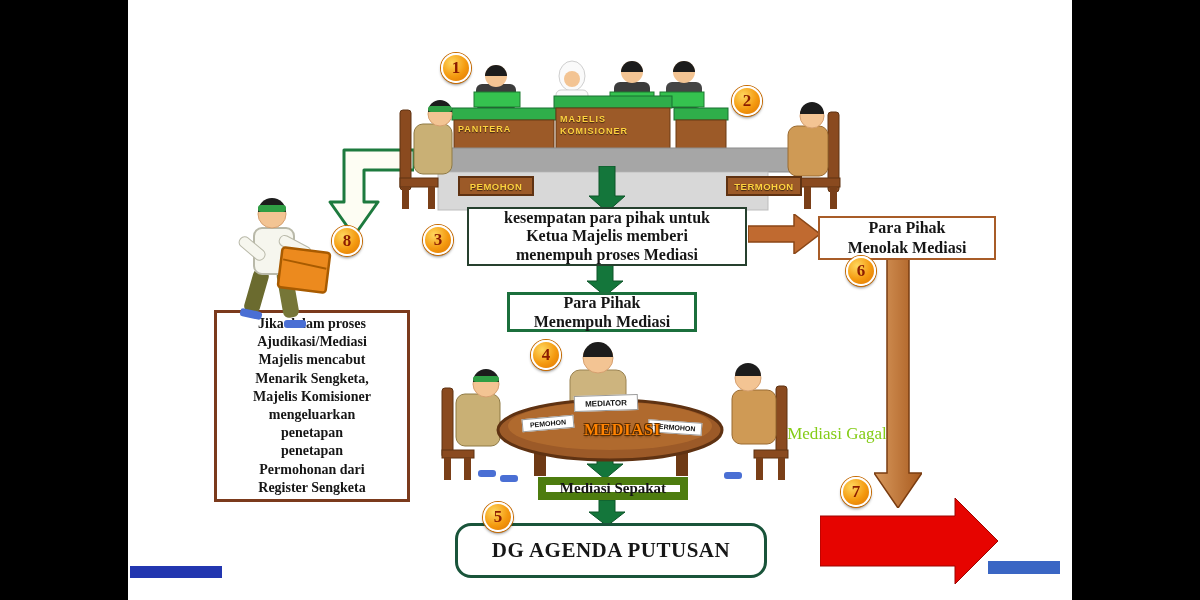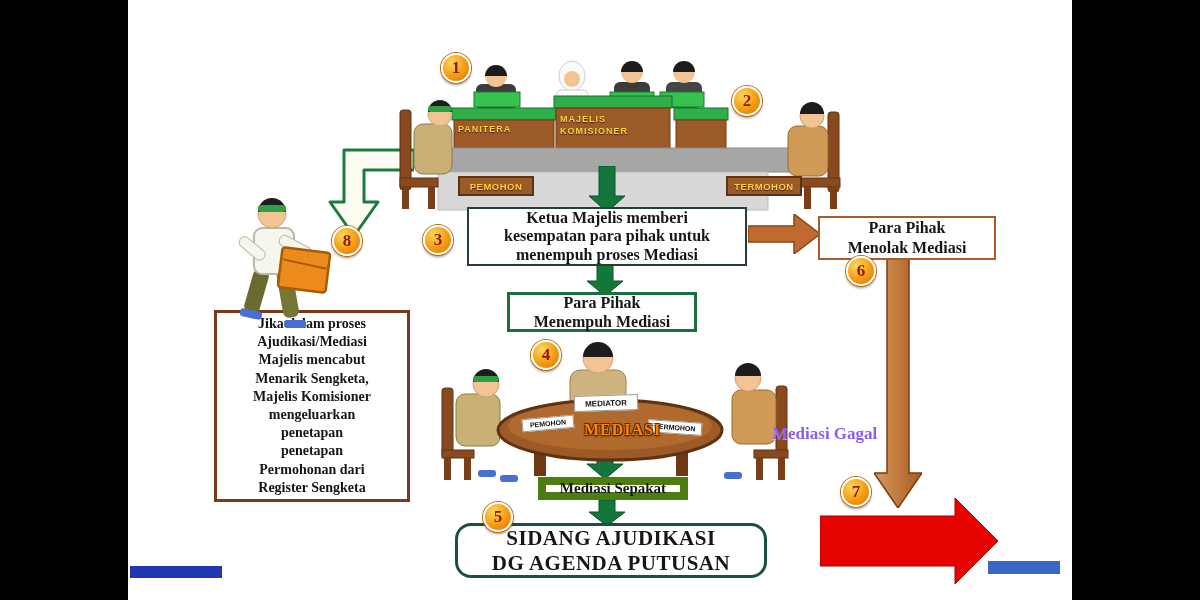--- a/index.html
+++ b/index.html
@@ -29,21 +29,21 @@
              font-weight:bold;text-align:left;text-shadow:0 1px 1px rgba(0,0,0,.6);letter-spacing:1px;}
   .plate{position:absolute;z-index:4;background:#9c5a28;border:2px solid #5f3212;color:#ffd23f;
          font-family:"Liberation Sans",sans-serif;font-weight:bold;display:flex;align-items:center;
          justify-content:center;letter-spacing:0.5px;box-sizing:border-box;text-shadow:0 1px 1px rgba(0,0,0,.6);}
   .medlabel{position:absolute;z-index:4;background:#fff;border:1px solid #9a9a9a;color:#111;
             font-family:"Liberation Sans",sans-serif;font-weight:bold;display:flex;align-items:center;
             justify-content:center;box-sizing:border-box;}
   .mediasi-word{position:absolute;z-index:4;font-weight:bold;font-size:16px;color:#ff8200;
                 letter-spacing:1px;text-align:center;
                 text-shadow:-1px -1px 0 #5a2d00,1px -1px 0 #5a2d00,-1px 1px 0 #5a2d00,1px 1px 0 #5a2d00,0 2px 2px rgba(0,0,0,.35);}
-  .gagal{position:absolute;z-index:4;font-weight:bold;font-size:17px;color:#8b5cf6;
+  .gagal{position:absolute;z-index:4;font-weight:normal;font-size:17px;color:#84cc16;text-align:center;
          text-shadow:0 1px 0 rgba(255,255,255,.5);}
   .lanjutan{position:absolute;left:833px;top:514px;width:124px;z-index:4;font-weight:bold;font-size:13px;
             line-height:1.35;color:#7a0e00;text-align:center;letter-spacing:0.5px;}
   .bluebar{position:absolute;z-index:3;}
   .person-svg{position:absolute;z-index:4;}
 </style>
 </head>
 <body>
 
 <div class="canvas">
@@ -138,35 +138,34 @@
       </linearGradient>
     </defs>
     <polygon points="13,0 35,0 35,215 48,215 24,250 0,215 13,215" fill="url(#og)" stroke="#7a3c10" stroke-width="1.5"></polygon>
   </svg>
 
   <svg class="arrow" style="left:820px;top:498px" width="178" height="86" viewBox="0 0 178 86">
     <polygon points="0,18 135,18 135,0 178,43 135,86 135,68 0,68" fill="#e60400" stroke="#9c0500"></polygon>
   </svg>
 
   <div class="box step3">
+    <div>kesempatan para pihak untuk</div>
     <div>Ketua Majelis memberi</div>
-    <div>kesempatan para pihak untuk</div>
     <div>menempuh proses Mediasi</div>
   </div>
   <div class="box menolak">
     <div>Para Pihak</div>
     <div>Menolak Mediasi</div>
   </div>
   <div class="box menempuh">
     <div>Para Pihak</div>
     <div>Menempuh Mediasi</div>
   </div>
   <div class="box sepakat">Mediasi Sepakat</div>
   <div class="box sidang">
-    <div>SIDANG AJUDIKASI</div>
     <div>DG AGENDA PUTUSAN</div>
   </div>
   <div class="box note">
     <div>Jika dalam proses</div>
     <div>Ajudikasi/Mediasi</div>
     <div>Majelis mencabut</div>
     <div>Menarik Sengketa,</div>
     <div>Majelis Komisioner</div>
     <div>mengeluarkan</div>
     <div>penetapan</div>

